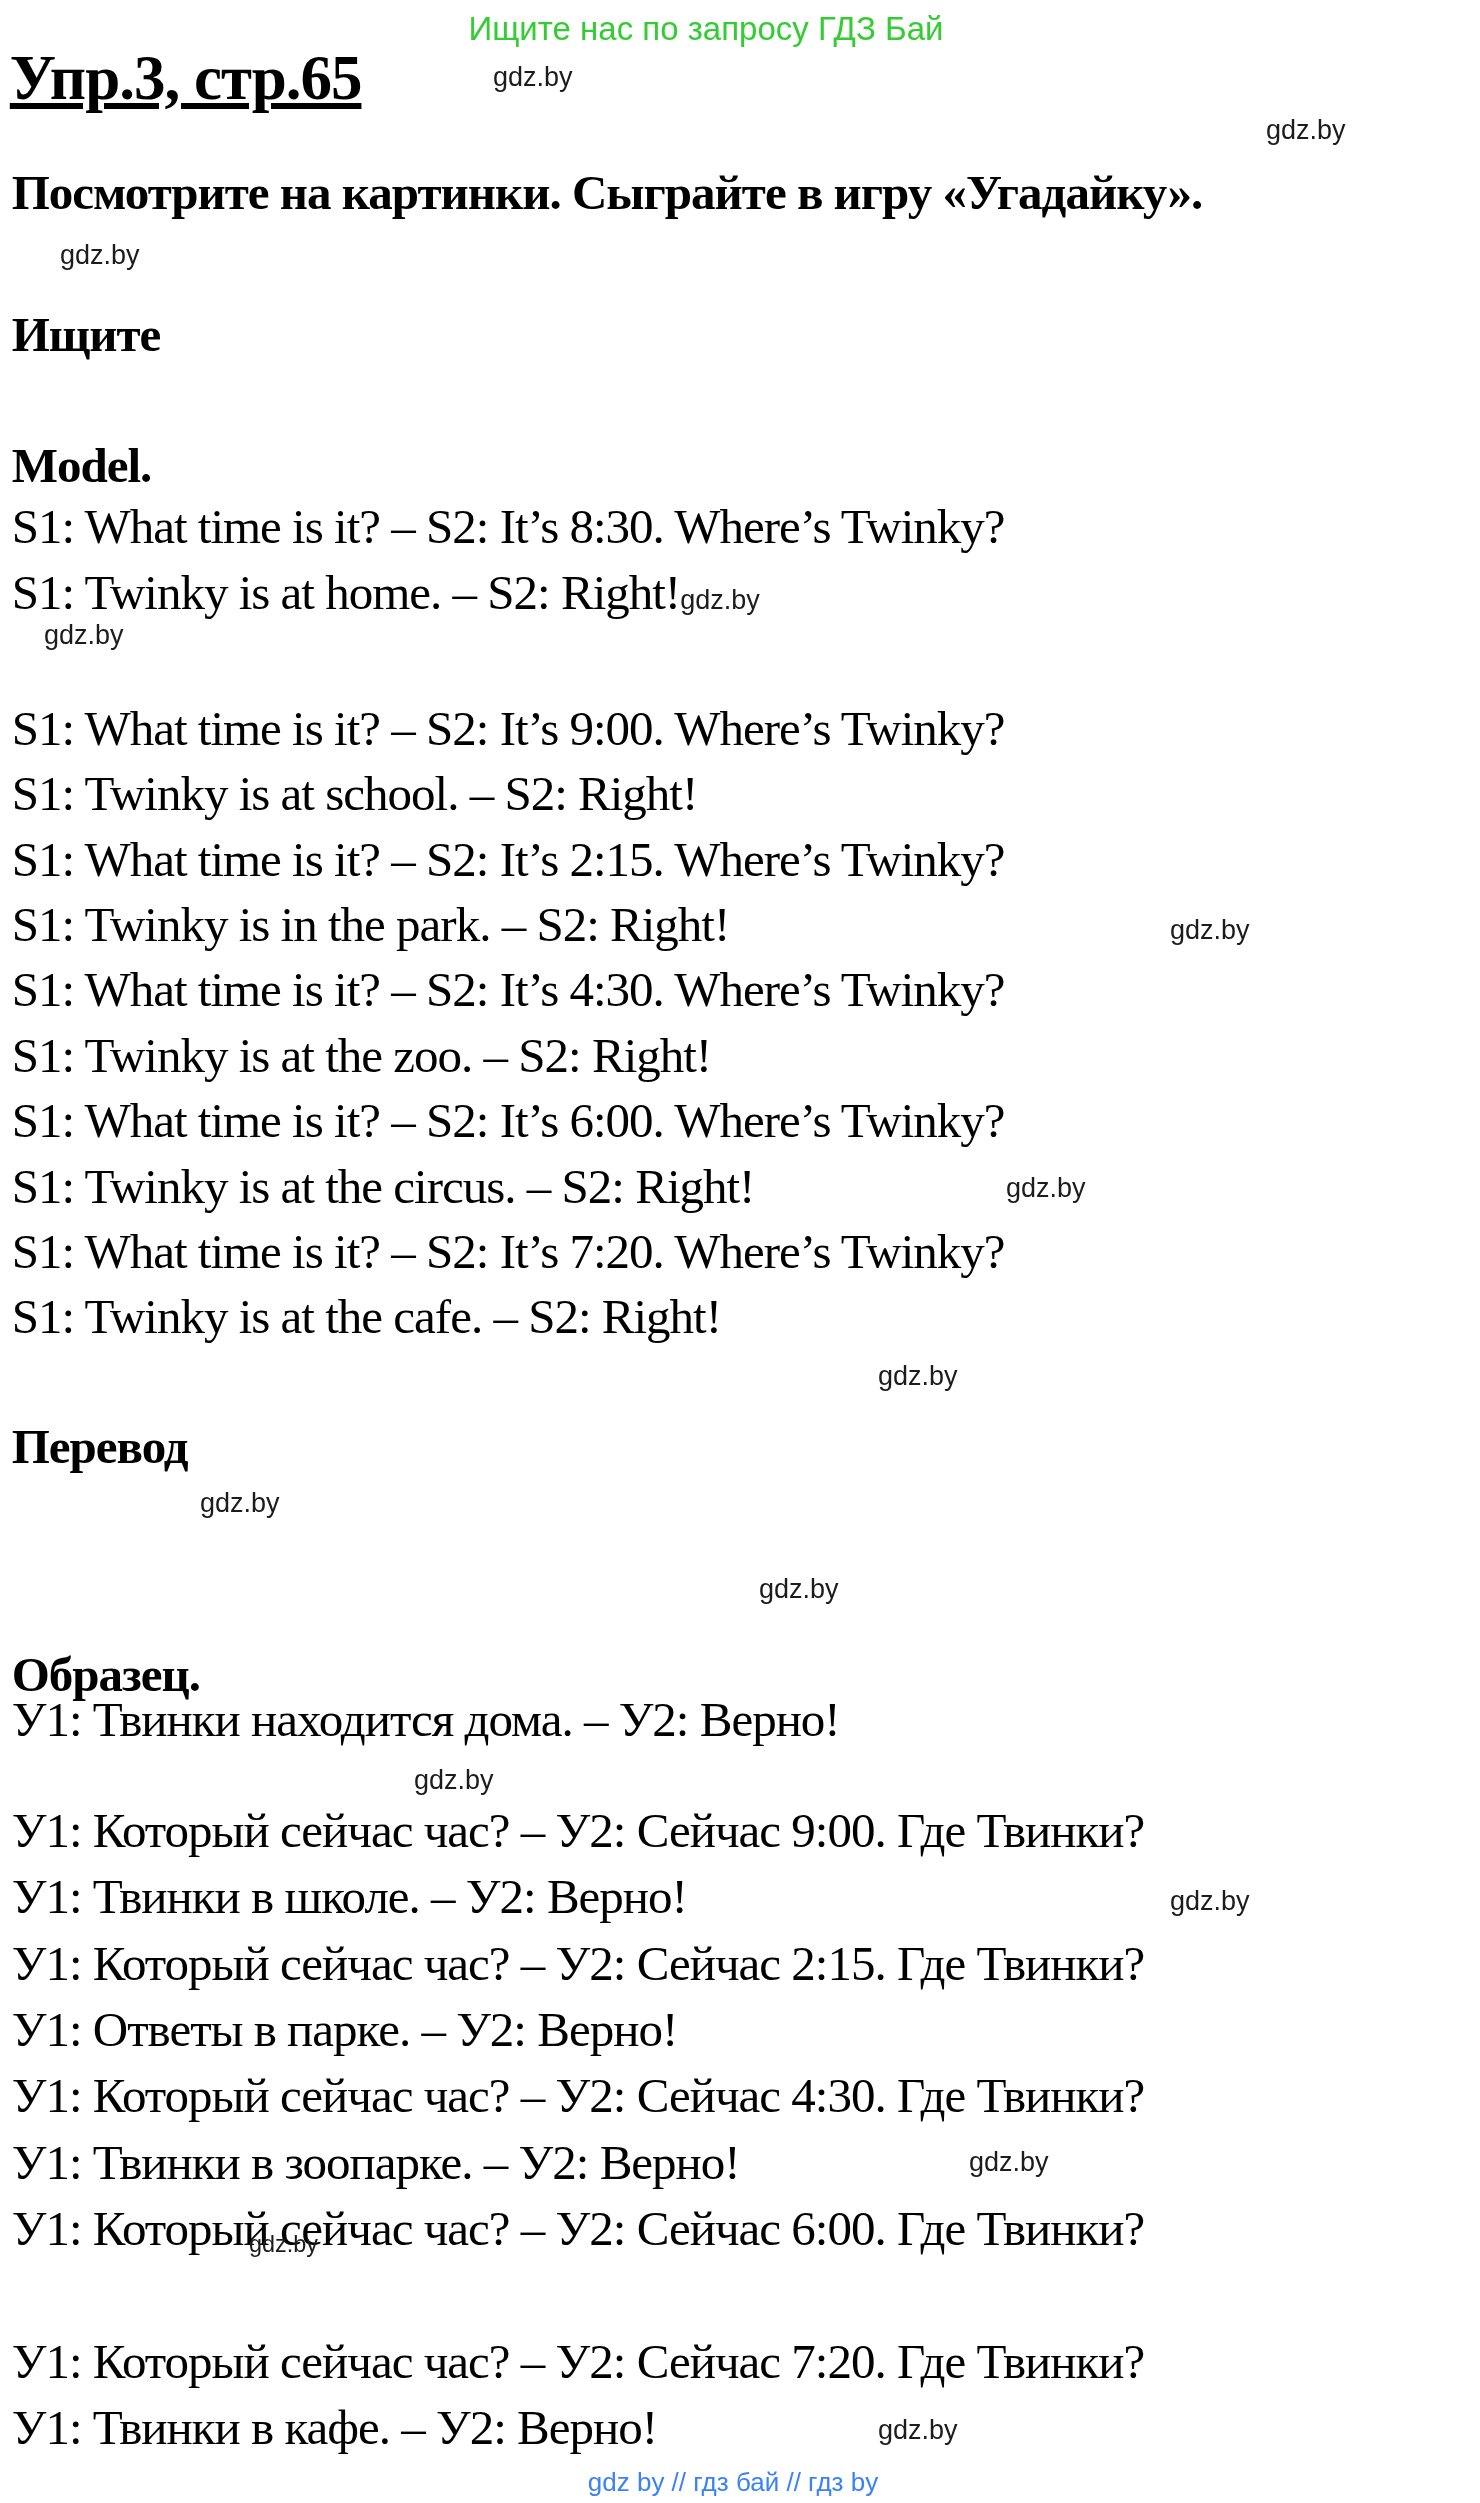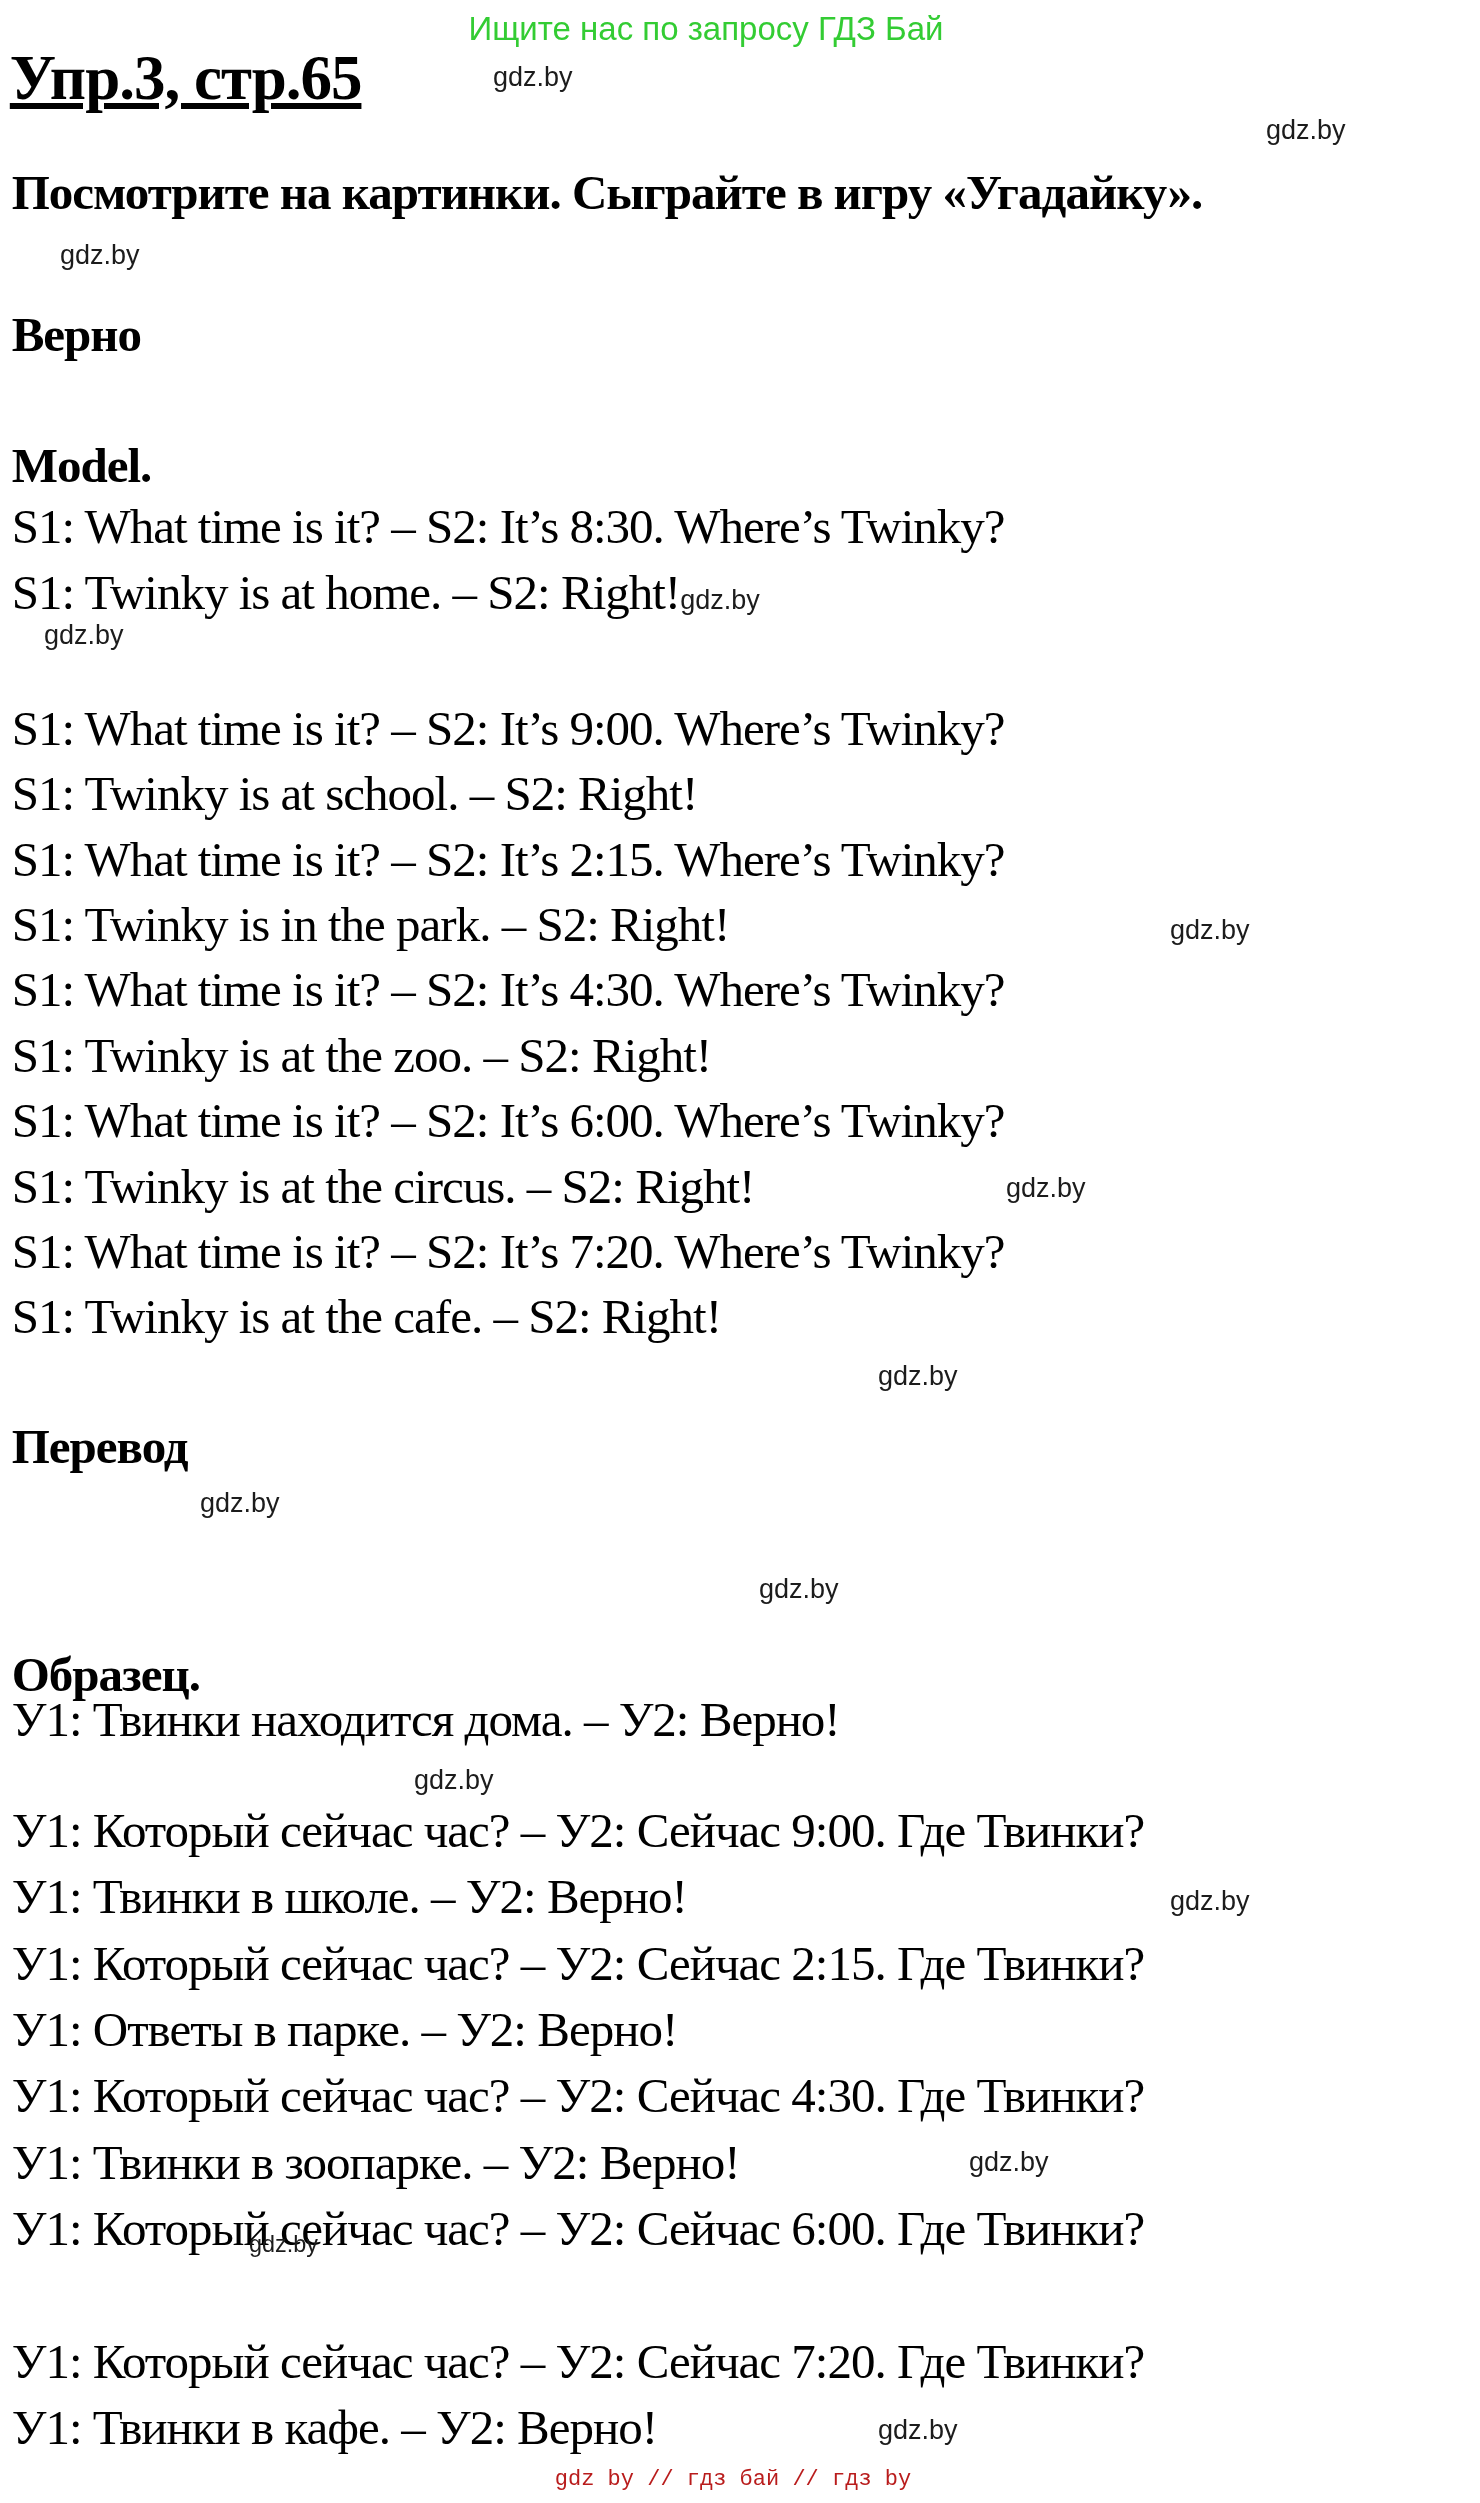--- a/index.html
+++ b/index.html
@@ -24,41 +24,41 @@
   .dline{font-size:49px;letter-spacing:-1px;}
   .wm{
     font-family:"Liberation Sans", sans-serif;
     font-size:27px;
     color:#1c1c1c;
     letter-spacing:0;
   }
   .wm-small{font-size:23.4px;}
   .inline-wm{font-size:27px;letter-spacing:0;}
   .footer{
-    font-family:Liberation Mono, monospace;
-    font-size:22px;
-    color:#b91c1c;
+    font-family:Liberation Sans, sans-serif;
+    font-size:26px;
+    color:#3b82f6;
     transform:translateX(-50%);
   }
 </style>
 </head>
 <body>
 
 <div class="page">
 
   <div class="abs promo" style="left:706px;top:11.7px;">Ищите нас по запросу ГДЗ Бай</div>
 
   <div class="abs title" style="left:9.8px;top:47px;">Упр.3, стр.65</div>
   <div class="abs wm" style="left:493px;top:64px;">gdz.by</div>
   <div class="abs wm" style="left:1266px;top:117px;">gdz.by</div>
 
   <div class="abs heading" style="left:11.7px;top:168px;">Посмотрите на картинки. Сыграйте в игру «Угадайку».</div>
   <div class="abs wm" style="left:60px;top:242px;">gdz.by</div>
 
-  <div class="abs heading" style="left:11.7px;top:310px;">Верно</div>
+  <div class="abs heading" style="left:11.7px;top:310px;">Ищите</div>
 
   <div class="abs heading" style="left:11.7px;top:441px;">Model.</div>
 
   <div class="abs dline" style="left:11.7px;top:502px;">S1: What time is it? – S2: It’s 8:30. Where’s Twinky?</div>
   <div class="abs dline" style="left:11.7px;top:568px;">
     <span>S1: Twinky is at home. – S2: Right!</span><span class="wm inline-wm">gdz.by</span>
   </div>
   <div class="abs wm" style="left:44px;top:622px;">gdz.by</div>
 
   <div class="abs dline" style="left:11.7px;top:704px;">S1: What time is it? – S2: It’s 9:00. Where’s Twinky?</div>

